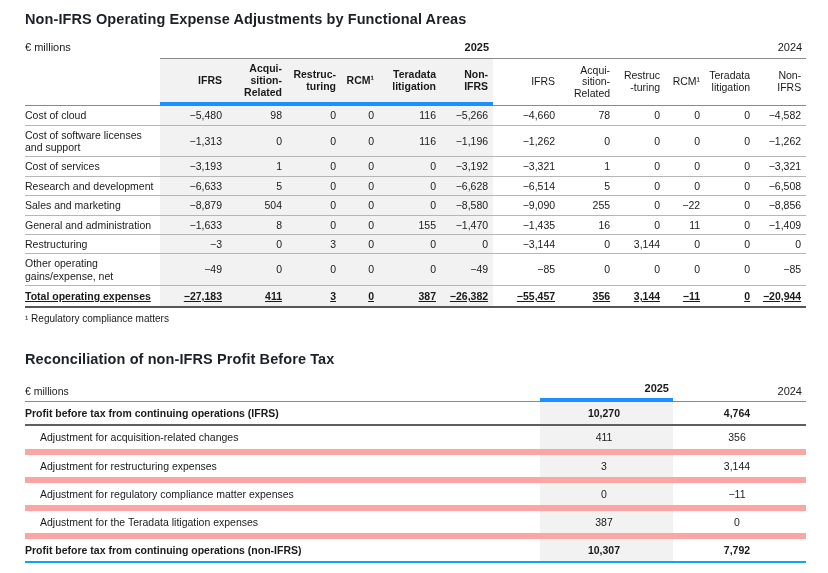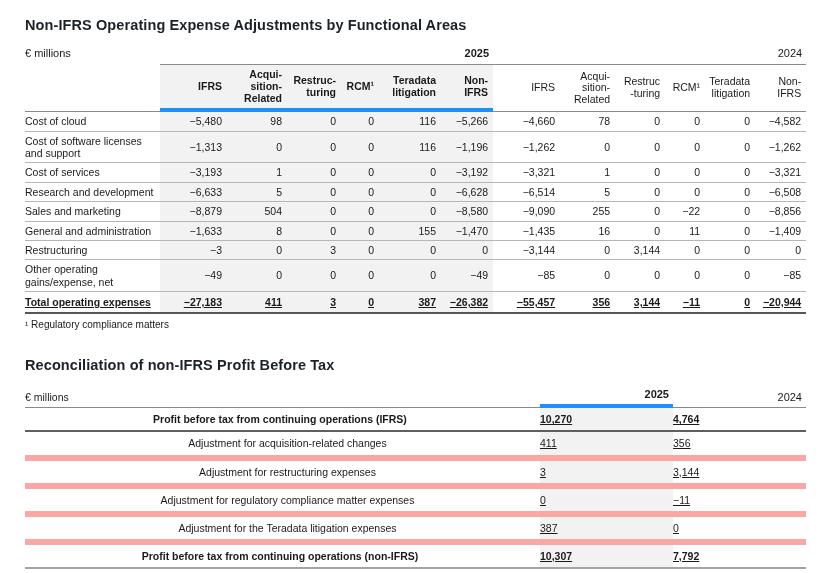--- a/index.html
+++ b/index.html
@@ -4,21 +4,21 @@
 <style>
   * { box-sizing: border-box; }
   html, body { margin: 0; padding: 0; }
   body {
     width: 828px; height: 573px;
     background: #ffffff;
     font-family: "Liberation Sans", sans-serif;
     color: #1a1a1a;
     overflow: hidden;
   }
-  .page { padding: 9px 22px 0 25px; }
+  .page { padding: 3px 22px 0 25px; }
 
   .section-title {
     font-size: 14.5px;
     font-weight: bold;
     color: #1c2128;
     margin: 8px 0 0 0;
     letter-spacing: 0.1px;
   }
 
   table {
@@ -78,27 +78,27 @@
   #t2 .h25 { text-align: right; font-weight: bold; border-bottom: 4px solid #1b90ff; background: #ffffff; }
   #t2 .h24 { text-align: right; border-bottom: 1px solid #8a8a8a; }
 
   #t2 tbody td {
     font-size: 10.5px;
     border-bottom: 6px solid #fca5a5;
     padding: 5px 5px 5px 0;
     line-height: 1.15;
     vertical-align: middle;
   }
-  #t2 tbody td.rowlabel { text-align: center; padding-left: 0; }
+  #t2 tbody td.rowlabel { text-align: left; padding-left: 0; }
   #t2 tbody td.rowlabel.indent { padding-left: 15px; }
-  #t2 tbody td.num { text-align: left; text-decoration: underline; }
+  #t2 tbody td.num { text-align: center; }
   #t2 tr.bold-row td { font-weight: bold; }
   #t2 tr.bold-row td { border-bottom: 2px solid #5f5f5f; }
   #t2 tr.pre-total td { border-bottom: 1px solid #9a9a9a; }
-  #t2 tr.last-row td { border-bottom: 2px solid #a3a3a3; }
+  #t2 tr.last-row td { border-bottom: 2px solid #0ea5e9; }
 </style>
 </head>
 <body>
 
 <div class="page">
 
   <section>
     <h1 class="section-title">Non-IFRS Operating Expense Adjustments by Functional Areas</h1>
 
     <table id="t1">

